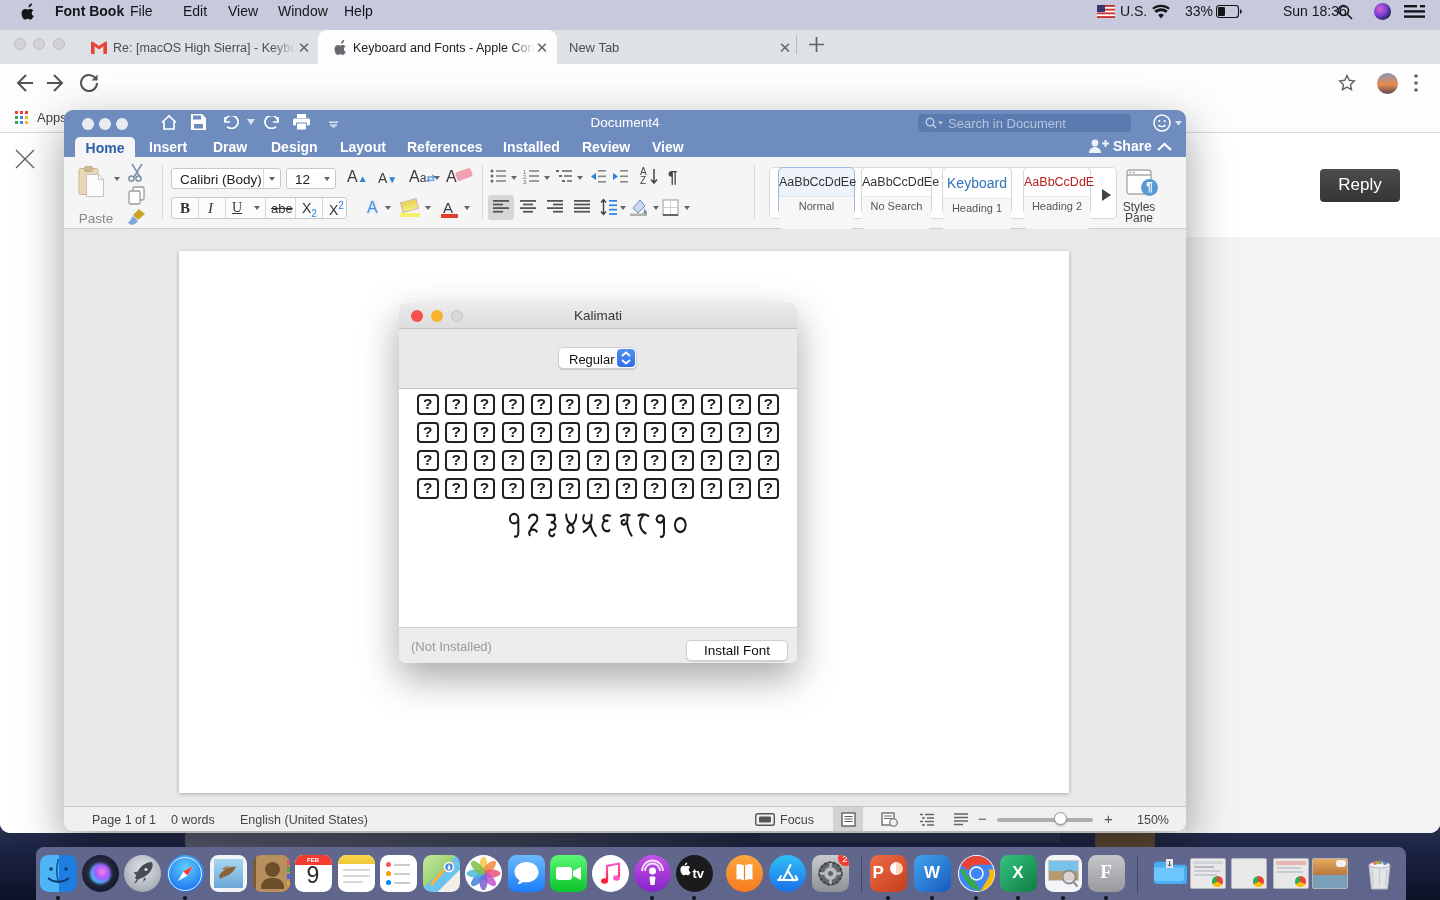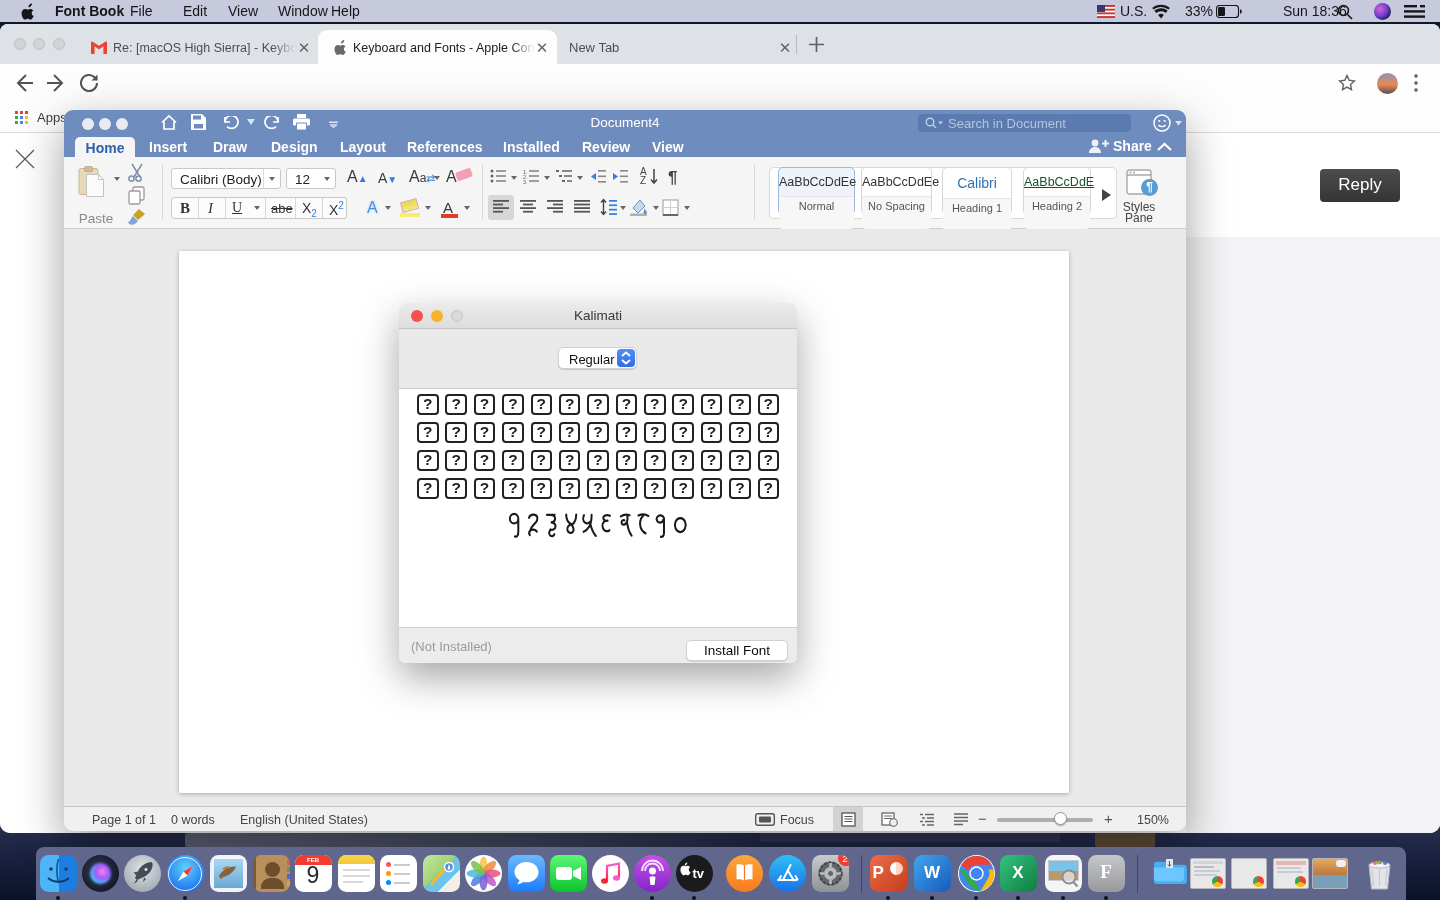--- a/index.html
+++ b/index.html
@@ -4,21 +4,21 @@
 <style>
 * { margin:0; padding:0; box-sizing:border-box; }
 html,body { width:1440px; height:900px; overflow:hidden; font-family:"Liberation Sans", sans-serif; }
 body { position:relative; background:#10182b; }
 .abs { position:absolute; }
 
 
 #wall { left:0; top:818px; width:1440px; height:82px; background:linear-gradient(180deg,#2a3352 0%,#1a2240 45%,#0c1226 100%); }
 
 
-#menubar { left:0; top:0; width:1440px; height:22px; background:#c7c9dc; color:#16161a; font-size:14px; z-index:60; }
+#menubar { left:0; top:0; width:1440px; height:30px; background:#c7c9dc; color:#16161a; font-size:14px; z-index:60; }
 #menubar span { position:absolute; top:3px; }
 
 
 #chrome { left:0; top:24px; width:1440px; height:809px; background:#fff; border-radius:8px 8px 10px 10px; overflow:hidden; }
 #tabstrip { left:0; top:0; width:1440px; height:40px; background:#dee1e6; position:absolute; }
 .tl { position:absolute; width:12px; height:12px; border-radius:50%; background:#d3d3d5; border:1px solid #bfbfc1; }
 .tab { position:absolute; top:6px; height:34px; font-size:13px; color:#4b4f54; }
 .tab .title { position:absolute; top:10px; white-space:nowrap; overflow:hidden; }
 .tabx { position:absolute; top:11px; width:14px; height:14px; color:#5f6368; font-size:15px; line-height:13px; text-align:center; }
 #tab2 { background:#fdfdfd; border-radius:9px 9px 0 0; }
@@ -382,28 +382,28 @@
       </div>
     <div class="rsep" style="left:690px;"></div>
 
     <div style="position:absolute;left:705px;top:10px;width:348px;height:52px;background:#fff;border:1px solid #d9d9d9;border-radius:5px;"></div>
     <div class="stycard" style="left:714px;width:77px;border:1.5px solid #9ab8e0;background:#eef3fb;">
       <div class="big">AaBbCcDdEe</div>
         <div class="lbl">Normal</div>
     </div>
     <div class="stycard" style="left:797px;width:71px;">
         <div class="big">AaBbCcDdEe</div>
-        <div class="lbl">No Spacing</div>
+        <div class="lbl">No Search</div>
       </div>
     <div class="stycard" style="left:878px;width:70px;">
-        <div class="big" style="color:#2e74b5;font-size:14px;">Calibri</div>
+        <div class="big" style="color:#2e74b5;font-size:14px;">Keyboard</div>
         <div class="lbl">Heading 1</div>
       </div>
     <div class="stycard" style="left:959px;width:68px;">
-        <div class="big" style="color:#14532d;font-size:12.5px;text-decoration:underline;">AaBbCcDdE</div>
+        <div class="big" style="color:#b91c1c;font-size:12.5px;">AaBbCcDdE</div>
         <div class="lbl">Heading 2</div>
       </div>
     <div style="position:absolute;left:1038px;top:32px;width:0;height:0;border-top:6px solid transparent;border-bottom:6px solid transparent;border-left:9px solid #444;"></div>
     <svg style="position:absolute;left:1062px;top:12px;" width="26" height="26" viewBox="0 0 26 26">
         <rect x="1" y="1" width="24" height="24" rx="2.5" fill="#fdfdfd" stroke="#a8a8a8" stroke-width="1.4"></rect>
         <path d="M1 6h24" stroke="#a8a8a8" stroke-width="1.4"></path>
         <circle cx="4.5" cy="3.5" r="1" fill="#a8a8a8"></circle>
         <circle cx="8" cy="3.5" r="1" fill="#a8a8a8"></circle>
       </svg>
     <div style="position:absolute;left:1077px;top:22px;width:17px;height:17px;border-radius:50%;background:#5b9bd5;color:#fff;font-size:12px;font-weight:bold;text-align:center;line-height:17px;">¶</div>
@@ -544,21 +544,21 @@
 
 <div id="menubar" class="abs">
   <svg style="position:absolute;left:21px;top:2.5px;" width="14" height="17" viewBox="0 0 13 15">
       <path fill="#16161a" d="M9.3 2.4c.6-.7 1-1.7.9-2.4-.8 0-1.8.5-2.4 1.2-.5.6-1 1.6-.9 2.4.9.1 1.8-.5 2.4-1.2zM12 10.9c-.6 1.3-.9 1.9-1.6 3-.9 1.4-2.2 1.2-2.9.7-.7-.4-1.8-.4-2.5 0-.8.5-2 .7-3-.7C.9 12.3.1 9.6.8 7.5c.5-1.5 1.7-2.4 3-2.4 1 0 1.7.6 2.5.6.8 0 1.3-.6 2.5-.6 1 0 2 .5 2.7 1.5-2.3 1.3-2 4.4.5 5.3z"></path>
     </svg>
   <span style="left:55px;font-weight:bold;">Font Book</span>
   <span style="left:130px;">File</span>
   <span style="left:183px;">Edit</span>
   <span style="left:228px;">View</span>
   <span style="left:278px;">Window</span>
-  <span style="left:331px;">Help</span>
+  <span style="left:344px;">Help</span>
   <svg style="position:absolute;left:1097px;top:5px;" width="18" height="13" viewBox="0 0 18 13">
     <rect width="18" height="13" fill="#fff"></rect>
     <rect y="0" width="18" height="1.9" fill="#c33"></rect>
       <rect y="3.7" width="18" height="1.9" fill="#c33"></rect>
       <rect y="7.4" width="18" height="1.9" fill="#c33"></rect>
       <rect y="11.1" width="18" height="1.9" fill="#c33"></rect>
     <rect width="8" height="7" fill="#39386e"></rect>
   </svg>
   <span style="left:1120px;">U.S.</span>
   <svg style="position:absolute;left:1151px;top:4px;" width="20" height="15" viewBox="0 0 20 15">

